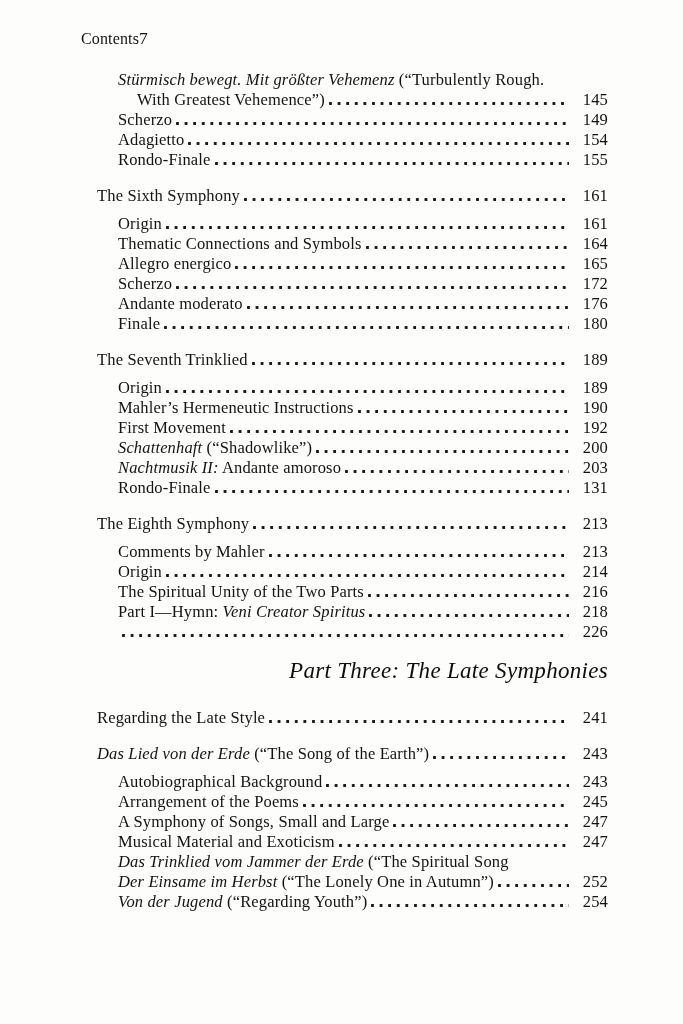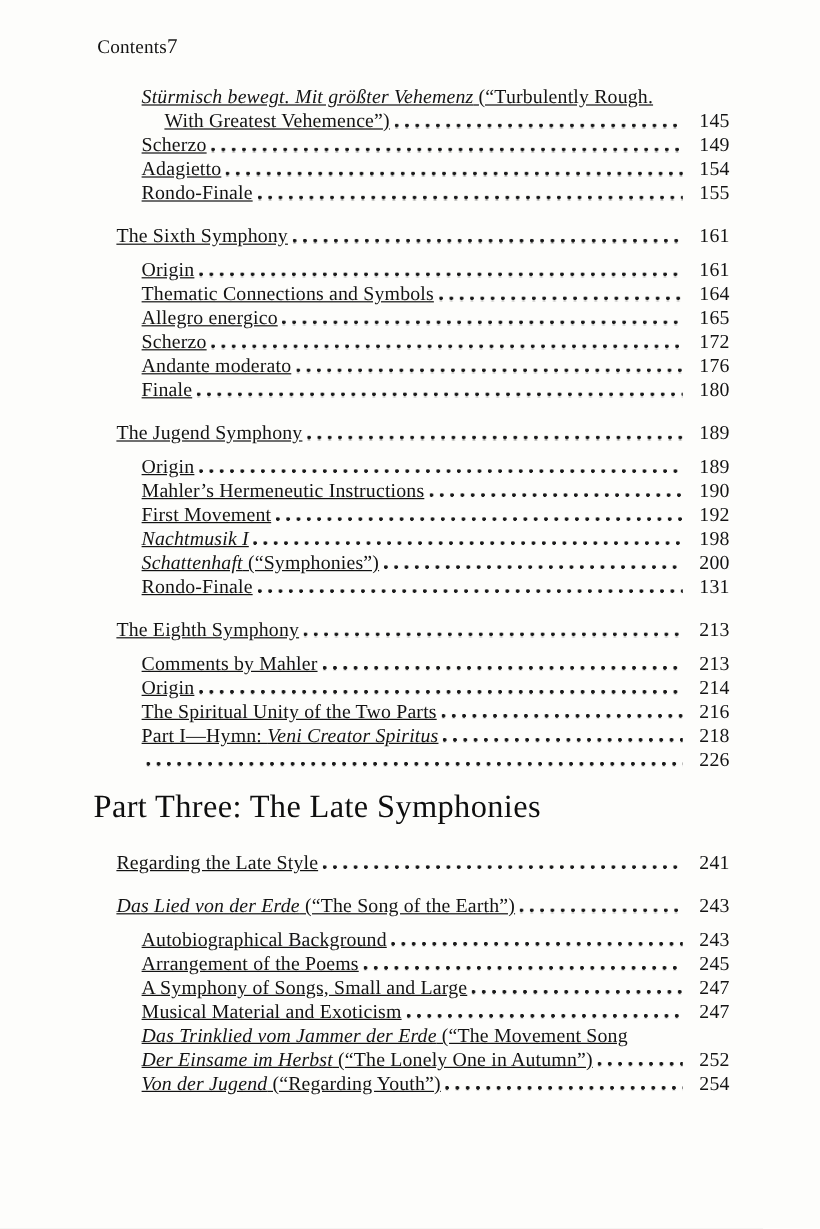--- a/index.html
+++ b/index.html
@@ -27,21 +27,21 @@
   .toc { }
   .group { margin-top: 16px; }
   .group.first { margin-top: 21px; }
   .row {
     display: flex;
     align-items: baseline;
     line-height: 20px;
     font-size: 16.5px;
     white-space: pre;
   }
-  .row .title { white-space: pre; text-decoration: underline; }
+  .row .title { white-space: pre; }
   .it { font-style: italic; }
   .chapter-row { margin-left: 13px; margin-bottom: 8px; }
   .sub-row { margin-left: 34px; }
   .wrap-row { margin-left: 53px; align-items: center; }
   .leader {
     flex: 1 1 auto;
     min-width: 14px;
     height: 4px;
     align-self: flex-end;
     margin: 0 7px 4px 4px;
@@ -50,26 +50,27 @@
     background-repeat: repeat-x;
     background-position: left bottom;
   }
   .pagenum {
     flex: 0 0 32px;
     width: 32px;
     text-align: right;
     font-family: Liberation Serif, serif;
   }
   .part-heading {
-    text-align: left;
-    font-size: 27px;
+    text-align: right;
+    font-size: 23px;
     line-height: 26px;
     margin: 16px 0 24px -6px;
     letter-spacing: 0.3px;
     color: #0e0e0e;
+    font-style: italic;
   }
 </style>
 </head>
 <body>
 
 <div class="page">
   <div class="running-head">
     <span class="book-title">Contents</span>
     <span class="folio">7</span>
   </div>
@@ -84,44 +85,44 @@
       <div class="group">
         <div class="row chapter-row"><span class="title"><span>The Sixth Symphony</span></span><span class="leader"></span><span class="pagenum">161</span></div>
         <div class="row sub-row"><span class="title"><span>Origin</span></span><span class="leader"></span><span class="pagenum">161</span></div>
         <div class="row sub-row"><span class="title"><span>Thematic Connections and Symbols</span></span><span class="leader"></span><span class="pagenum">164</span></div>
         <div class="row sub-row"><span class="title"><span>Allegro energico</span></span><span class="leader"></span><span class="pagenum">165</span></div>
         <div class="row sub-row"><span class="title"><span>Scherzo</span></span><span class="leader"></span><span class="pagenum">172</span></div>
         <div class="row sub-row"><span class="title"><span>Andante moderato</span></span><span class="leader"></span><span class="pagenum">176</span></div>
         <div class="row sub-row"><span class="title"><span>Finale</span></span><span class="leader"></span><span class="pagenum">180</span></div>
       </div>
       <div class="group">
-        <div class="row chapter-row"><span class="title"><span>The Jugend Symphony</span></span><span class="leader"></span><span class="pagenum">189</span></div>
+        <div class="row chapter-row"><span class="title"><span>The Seventh Trinklied</span></span><span class="leader"></span><span class="pagenum">189</span></div>
         <div class="row sub-row"><span class="title"><span>Origin</span></span><span class="leader"></span><span class="pagenum">189</span></div>
         <div class="row sub-row"><span class="title"><span>Mahler’s Hermeneutic Instructions</span></span><span class="leader"></span><span class="pagenum">190</span></div>
         <div class="row sub-row"><span class="title"><span>First Movement</span></span><span class="leader"></span><span class="pagenum">192</span></div>
-        <div class="row sub-row"><span class="title"><span class="it">Nachtmusik I</span></span><span class="leader"></span><span class="pagenum">198</span></div>
-        <div class="row sub-row"><span class="title"><span class="it">Schattenhaft</span><span> (“Symphonies”)</span></span><span class="leader"></span><span class="pagenum">200</span></div>
+        <div class="row sub-row"><span class="title"><span class="it">Schattenhaft</span><span> (“Shadowlike”)</span></span><span class="leader"></span><span class="pagenum">200</span></div>
+        <div class="row sub-row"><span class="title"><span class="it">Nachtmusik II:</span><span> Andante amoroso</span></span><span class="leader"></span><span class="pagenum">203</span></div>
         <div class="row sub-row"><span class="title"><span>Rondo-Finale</span></span><span class="leader"></span><span class="pagenum">131</span></div>
       </div>
       <div class="group">
         <div class="row chapter-row"><span class="title"><span>The Eighth Symphony</span></span><span class="leader"></span><span class="pagenum">213</span></div>
         <div class="row sub-row"><span class="title"><span>Comments by Mahler</span></span><span class="leader"></span><span class="pagenum">213</span></div>
         <div class="row sub-row"><span class="title"><span>Origin</span></span><span class="leader"></span><span class="pagenum">214</span></div>
         <div class="row sub-row"><span class="title"><span>The Spiritual Unity of the Two Parts</span></span><span class="leader"></span><span class="pagenum">216</span></div>
         <div class="row sub-row"><span class="title"><span>Part I—Hymn: </span><span class="it">Veni Creator Spiritus</span></span><span class="leader"></span><span class="pagenum">218</span></div>
         <div class="row sub-row"><span class="leader"></span><span class="pagenum">226</span></div>
       </div>
       <div class="part-heading">Part Three: The Late Symphonies</div>
       <div class="group">
         <div class="row chapter-row"><span class="title"><span>Regarding the Late Style</span></span><span class="leader"></span><span class="pagenum">241</span></div>
       </div>
       <div class="group">
         <div class="row chapter-row"><span class="title"><span class="it">Das Lied von der Erde</span><span> (“The Song of the Earth”)</span></span><span class="leader"></span><span class="pagenum">243</span></div>
         <div class="row sub-row"><span class="title"><span>Autobiographical Background</span></span><span class="leader"></span><span class="pagenum">243</span></div>
         <div class="row sub-row"><span class="title"><span>Arrangement of the Poems</span></span><span class="leader"></span><span class="pagenum">245</span></div>
         <div class="row sub-row"><span class="title"><span>A Symphony of Songs, Small and Large</span></span><span class="leader"></span><span class="pagenum">247</span></div>
         <div class="row sub-row"><span class="title"><span>Musical Material and Exoticism</span></span><span class="leader"></span><span class="pagenum">247</span></div>
-        <div class="row sub-row"><span class="title"><span class="it">Das Trinklied vom Jammer der Erde</span><span> (“The Movement Song</span></span></div>
+        <div class="row sub-row"><span class="title"><span class="it">Das Trinklied vom Jammer der Erde</span><span> (“The Spiritual Song</span></span></div>
         <div class="row sub-row"><span class="title"><span class="it">Der Einsame im Herbst</span><span> (“The Lonely One in Autumn”)</span></span><span class="leader"></span><span class="pagenum">252</span></div>
         <div class="row sub-row"><span class="title"><span class="it">Von der Jugend</span><span> (“Regarding Youth”)</span></span><span class="leader"></span><span class="pagenum">254</span></div>
       </div>
     </div>
 </div>
 
 </body></html>

